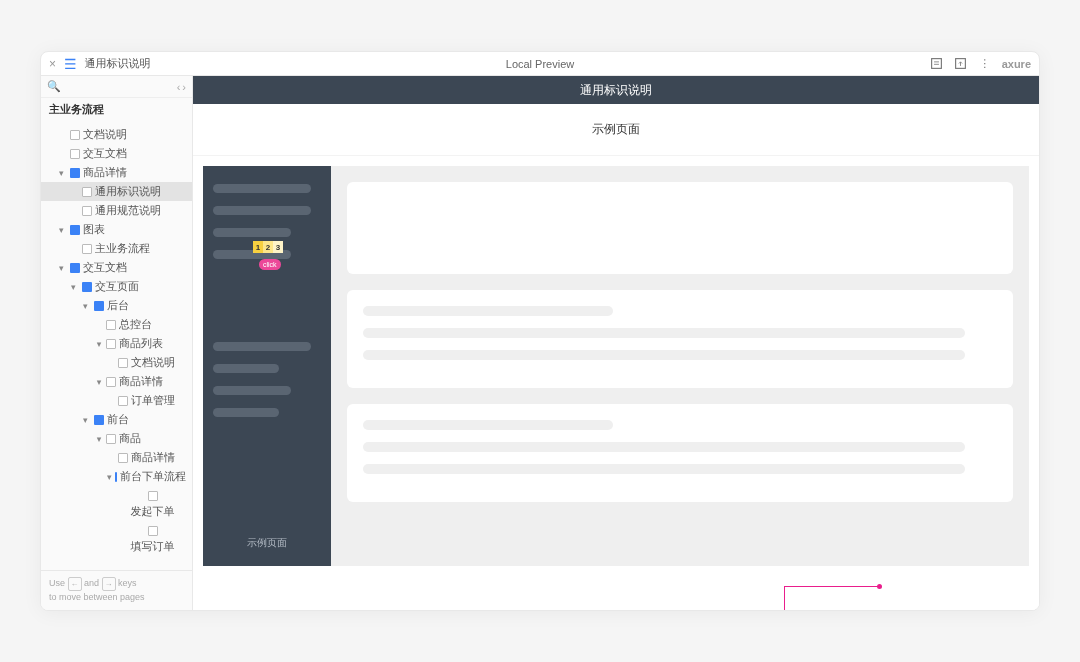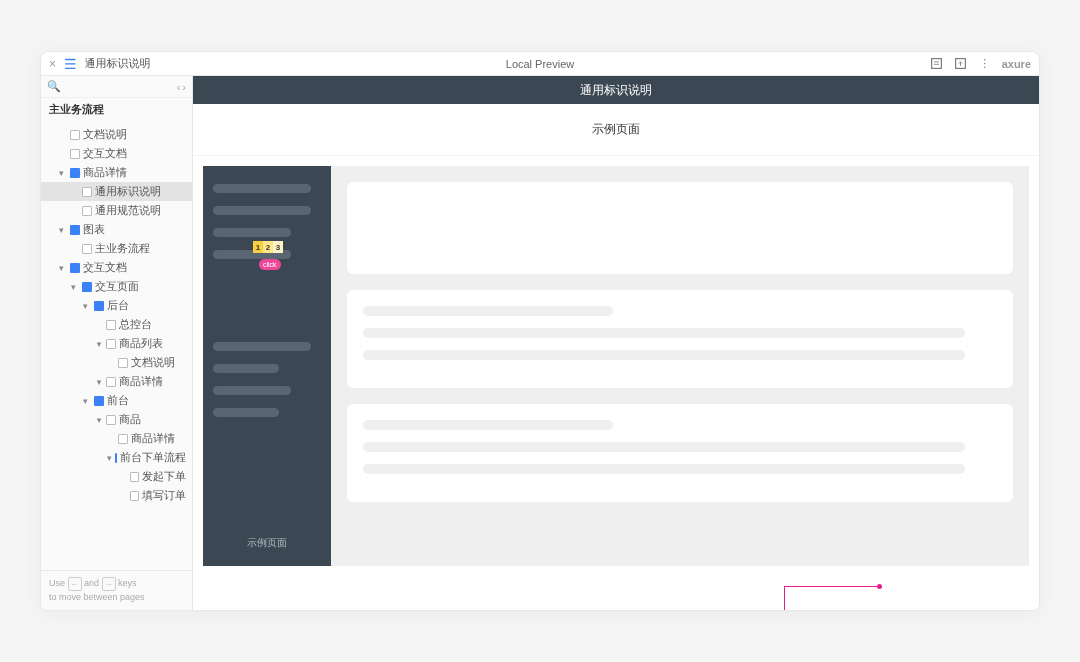--- a/index.html
+++ b/index.html
@@ -27,21 +27,21 @@
 .tree-caret { width: 8px; color: #888; font-size: 9px; }
 .tree-icon { width: 10px; height: 10px; }
 .tree-icon.folder { background: #3b82f6; border-radius: 1px; }
 .tree-icon.file { border: 1px solid #bbb; background: #fff; border-radius: 1px; }
 .tree-label { color: #555; }
 .indent-1 { padding-left: 18px; }
 .indent-2 { padding-left: 30px; }
 .indent-3 { padding-left: 42px; }
 .indent-4 { padding-left: 54px; text-align: center; }
 .indent-5 { padding-left: 66px; }
-.indent-6 { padding-left: 78px; }
+.indent-6 { padding-left: 78px; flex-direction: column; }
 .sidebar-hint { border-top: 1px solid #e8e8e8; padding: 6px 8px; font-size: 9px; color: #aaa; text-align: left; line-height: 1.5; }
 .keybox { display: inline-block; border: 1px solid #ccc; border-radius: 2px; padding: 0 2px; font-size: 8px; }
 
 .content { flex: 1; display: flex; flex-direction: column; background: #fff; overflow: hidden; position: relative; }
 .page-header { height: 28px; background: #3c4754; color: #fff; display: flex; align-items: center; justify-content: center; font-size: 12px; font-weight: 500; }
 .sub-header { height: 52px; display: flex; align-items: center; justify-content: center; font-size: 12px; color: #333; border-bottom: 1px solid #f3f3f3; }
 .canvas-wrap { flex: 1; overflow: auto; padding: 10px 10px 0 10px; background: #fff; }
 
 .example-app { width: 100%; min-height: 400px; display: flex; background: #fff; position: relative; }
 .ex-sidebar { width: 128px; background: #3c4754; padding: 18px 10px 10px; position: relative; display: flex; flex-direction: column; }
@@ -175,20 +175,25 @@
           <div class="tree-row indent-5">
             <span class="tree-caret"></span>
             <span class="tree-icon file"></span>
             <span class="tree-label">文档说明</span>
           </div>
           <div class="tree-row indent-4">
             <span class="tree-caret">▾</span>
             <span class="tree-icon file"></span>
             <span class="tree-label">商品详情</span>
           </div>
+          <div class="tree-row indent-5">
+            <span class="tree-caret"></span>
+            <span class="tree-icon file"></span>
+            <span class="tree-label">订单管理</span>
+          </div>
           <div class="tree-row indent-3">
             <span class="tree-caret">▾</span>
             <span class="tree-icon folder"></span>
             <span class="tree-label">前台</span>
           </div>
           <div class="tree-row indent-4">
             <span class="tree-caret">▾</span>
             <span class="tree-icon file"></span>
             <span class="tree-label">商品</span>
           </div>

